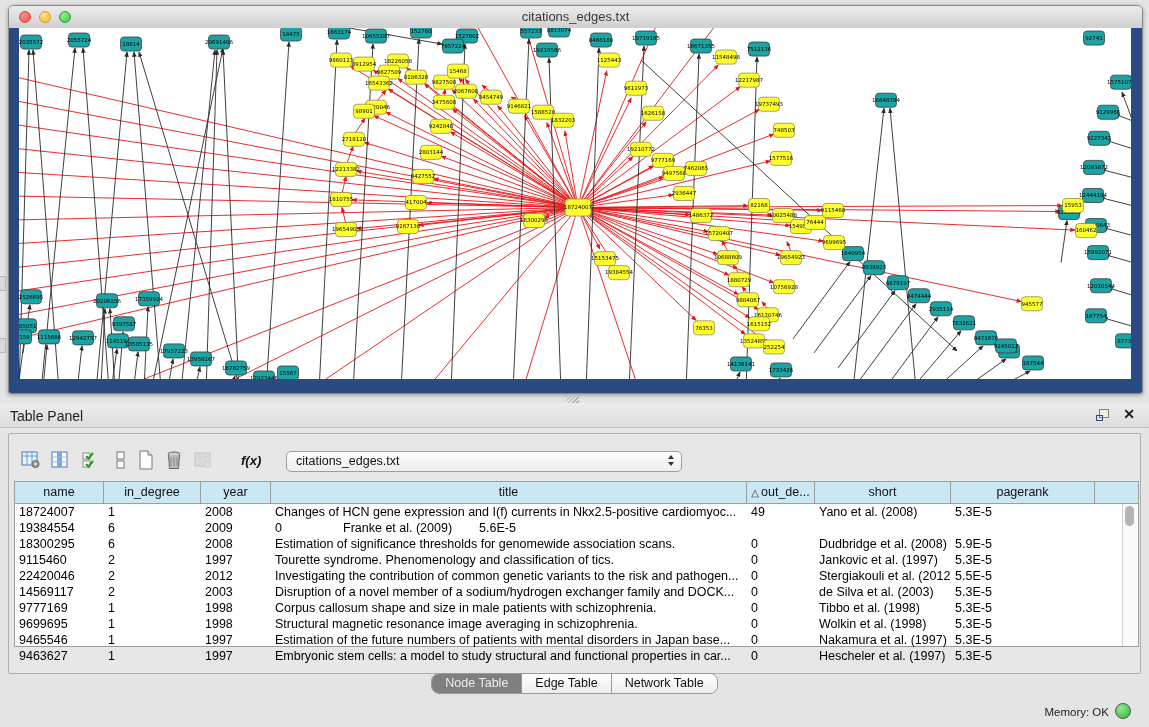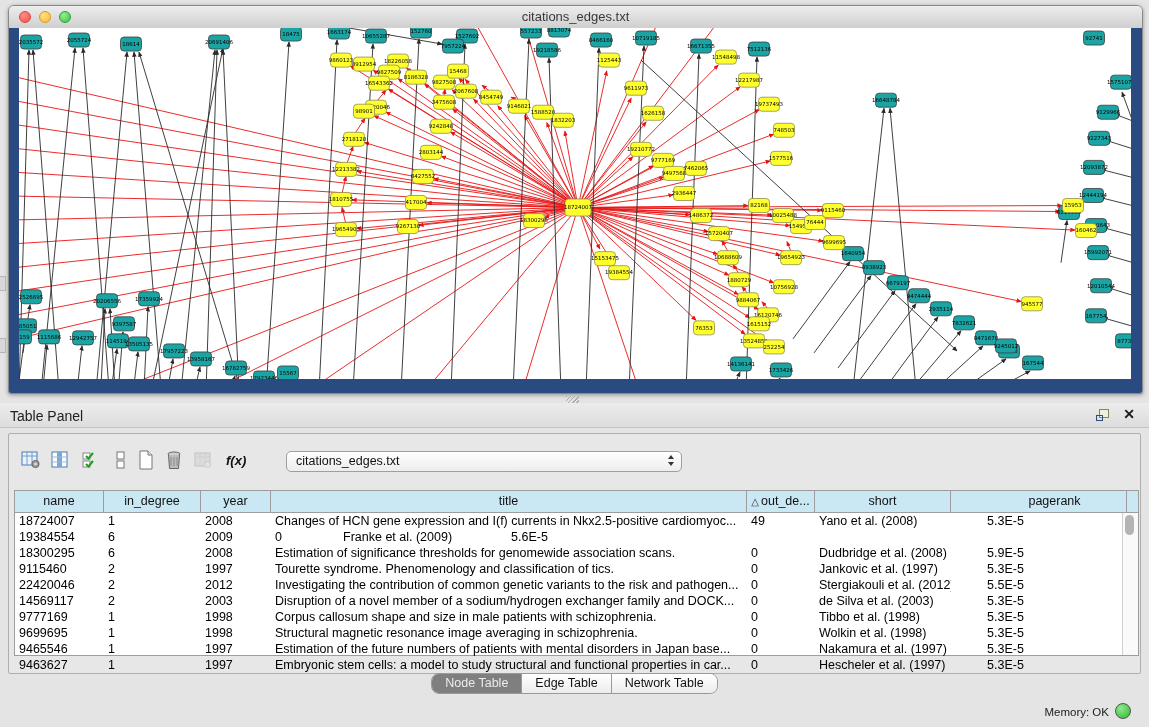--- a/index.html
+++ b/index.html
@@ -46,29 +46,29 @@
   .tb-icon.disabled{opacity:.45;cursor:default;}
   #fx-label{position:absolute;top:19px;font-size:13px;font-style:italic;font-weight:bold;color:#111;cursor:pointer;}
   #combo{position:absolute;left:277px;top:17px;width:396px;height:21px;box-sizing:border-box;
     border:1px solid #9f9f9f;border-radius:5px;background:linear-gradient(#ffffff,#ededed);
     font-size:12.5px;color:#111;line-height:19px;padding-left:9px;cursor:pointer;}
   #combo .arrows{position:absolute;right:7px;top:3px;}
   #combo .arrows i{display:block;width:0;height:0;border-left:3.5px solid transparent;border-right:3.5px solid transparent;}
   #combo .arrows .up{border-bottom:4px solid #333;margin-bottom:2.5px;}
   #combo .arrows .dn{border-top:4px solid #333;}
   
-  #table-area{position:absolute;left:5px;top:56px;width:1123px;height:164px;background:#fff;border:1px solid #9d9d9d;}
+  #table-area{position:absolute;left:5px;top:47px;width:1123px;height:164px;background:#fff;border:1px solid #9d9d9d;}
   #thead{display:flex;height:21px;background:#cae7f4;border-bottom:1px solid #9d9d9d;}
   #thead .th{box-sizing:border-box;border-right:1px solid #9d9d9d;text-align:center;
      font-size:12.5px;color:#111;line-height:21px;overflow:hidden;white-space:nowrap;}
   #thead .th:last-child{border-right:1px solid #9d9d9d;}
   .tri{font-size:10px;color:#333;margin-right:2px;}
   .trow{display:flex;height:16px;line-height:16px;font-size:12.5px;color:#000;}
   .trow .td{box-sizing:border-box;padding-left:4px;overflow:hidden;white-space:nowrap;}
-  .c0{width:89px;}.c1{width:97px;}.c2{width:70px;}.c3{width:476px;}.c4{width:68px;}.c5{width:136px;}.c6{width:144px;margin-left:32px;}
+  .c0{width:89px;}.c1{width:97px;}.c2{width:70px;}.c3{width:476px;}.c4{width:68px;}.c5{width:136px;}.c6{width:144px;}
   #vscroll{position:absolute;right:0;top:22px;width:15px;bottom:0;background:#fafafa;border-left:1px solid #d0d0d0;}
   #vthumb{position:absolute;left:2px;top:2px;width:9px;height:20px;border-radius:5px;background:#b4b4b4;}
   
   #tabbar{position:absolute;left:0;top:673px;width:1149px;height:22px;text-align:center;}
   .seg{display:inline-flex;border:1px solid #9a9a9a;border-radius:8px;overflow:hidden;height:19px;}
   .seg .tab{padding:0 13px;font-size:12.5px;line-height:19px;background:linear-gradient(#ffffff,#ececec);
     color:#111;border-right:1px solid #9a9a9a;cursor:pointer;}
   .seg .tab:last-child{border-right:none;}
   .seg .tab.active{background:#7f7f7f;color:#ececec;}
   
@@ -565,21 +565,21 @@
       <path d="M7 7v9M10 7v9M13 7v9" stroke="#888" fill="none"></path>
       </svg>
   </span>
   <span class="tb-icon disabled" style="left:184px;">
     <svg viewBox="0 0 20 20">
         <rect x="2" y="3" width="15" height="13" fill="#cfcfcf" stroke="#999"></rect>
       <path d="M2 7h15M7 3v13M12 3v13" stroke="#b5b5b5" fill="none"></path>
       <circle cx="14.5" cy="14.5" r="3" fill="#dcdcdc" stroke="#aaa"></circle>
       </svg>
   </span>
-  <span id="fx-label" style="left:217px;">f(x)</span>
+  <span id="fx-label" style="left:232px;">f(x)</span>
 
   <div id="combo">
     <span>citations_edges.txt</span>
     <span class="arrows">
         <i class="up"></i>
         <i class="dn"></i>
       </span>
   </div>
 
   <div id="table-area">

